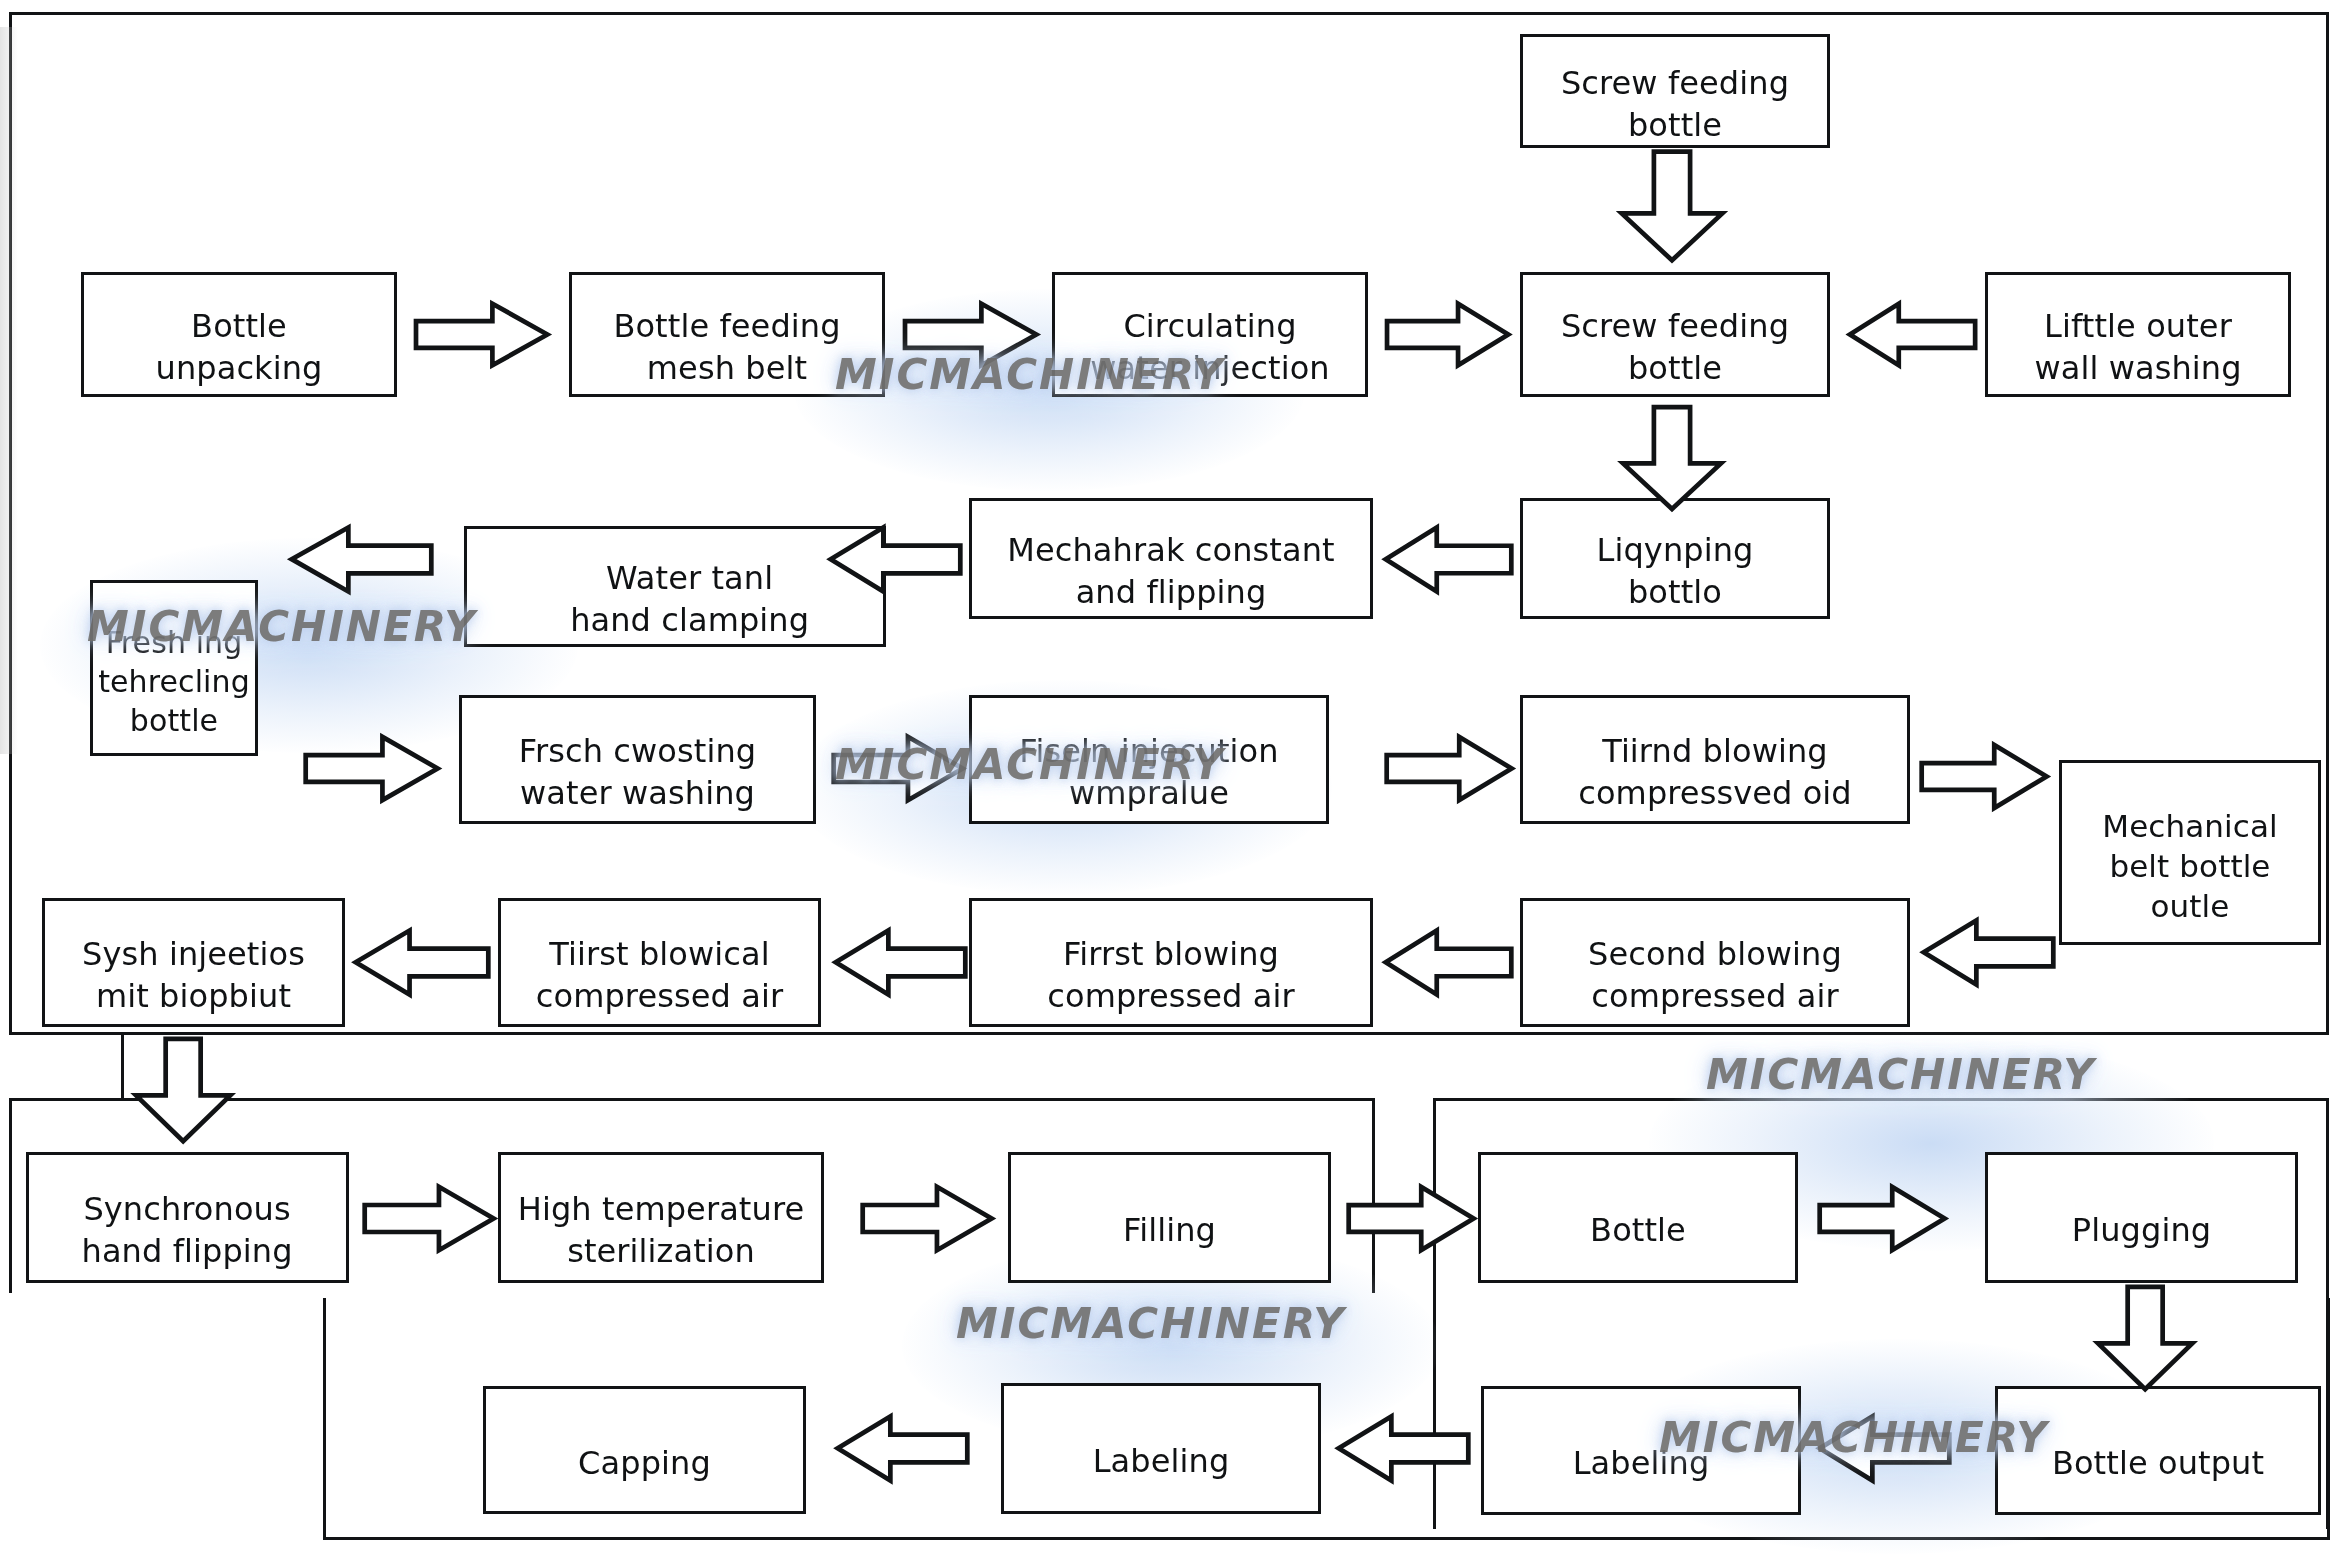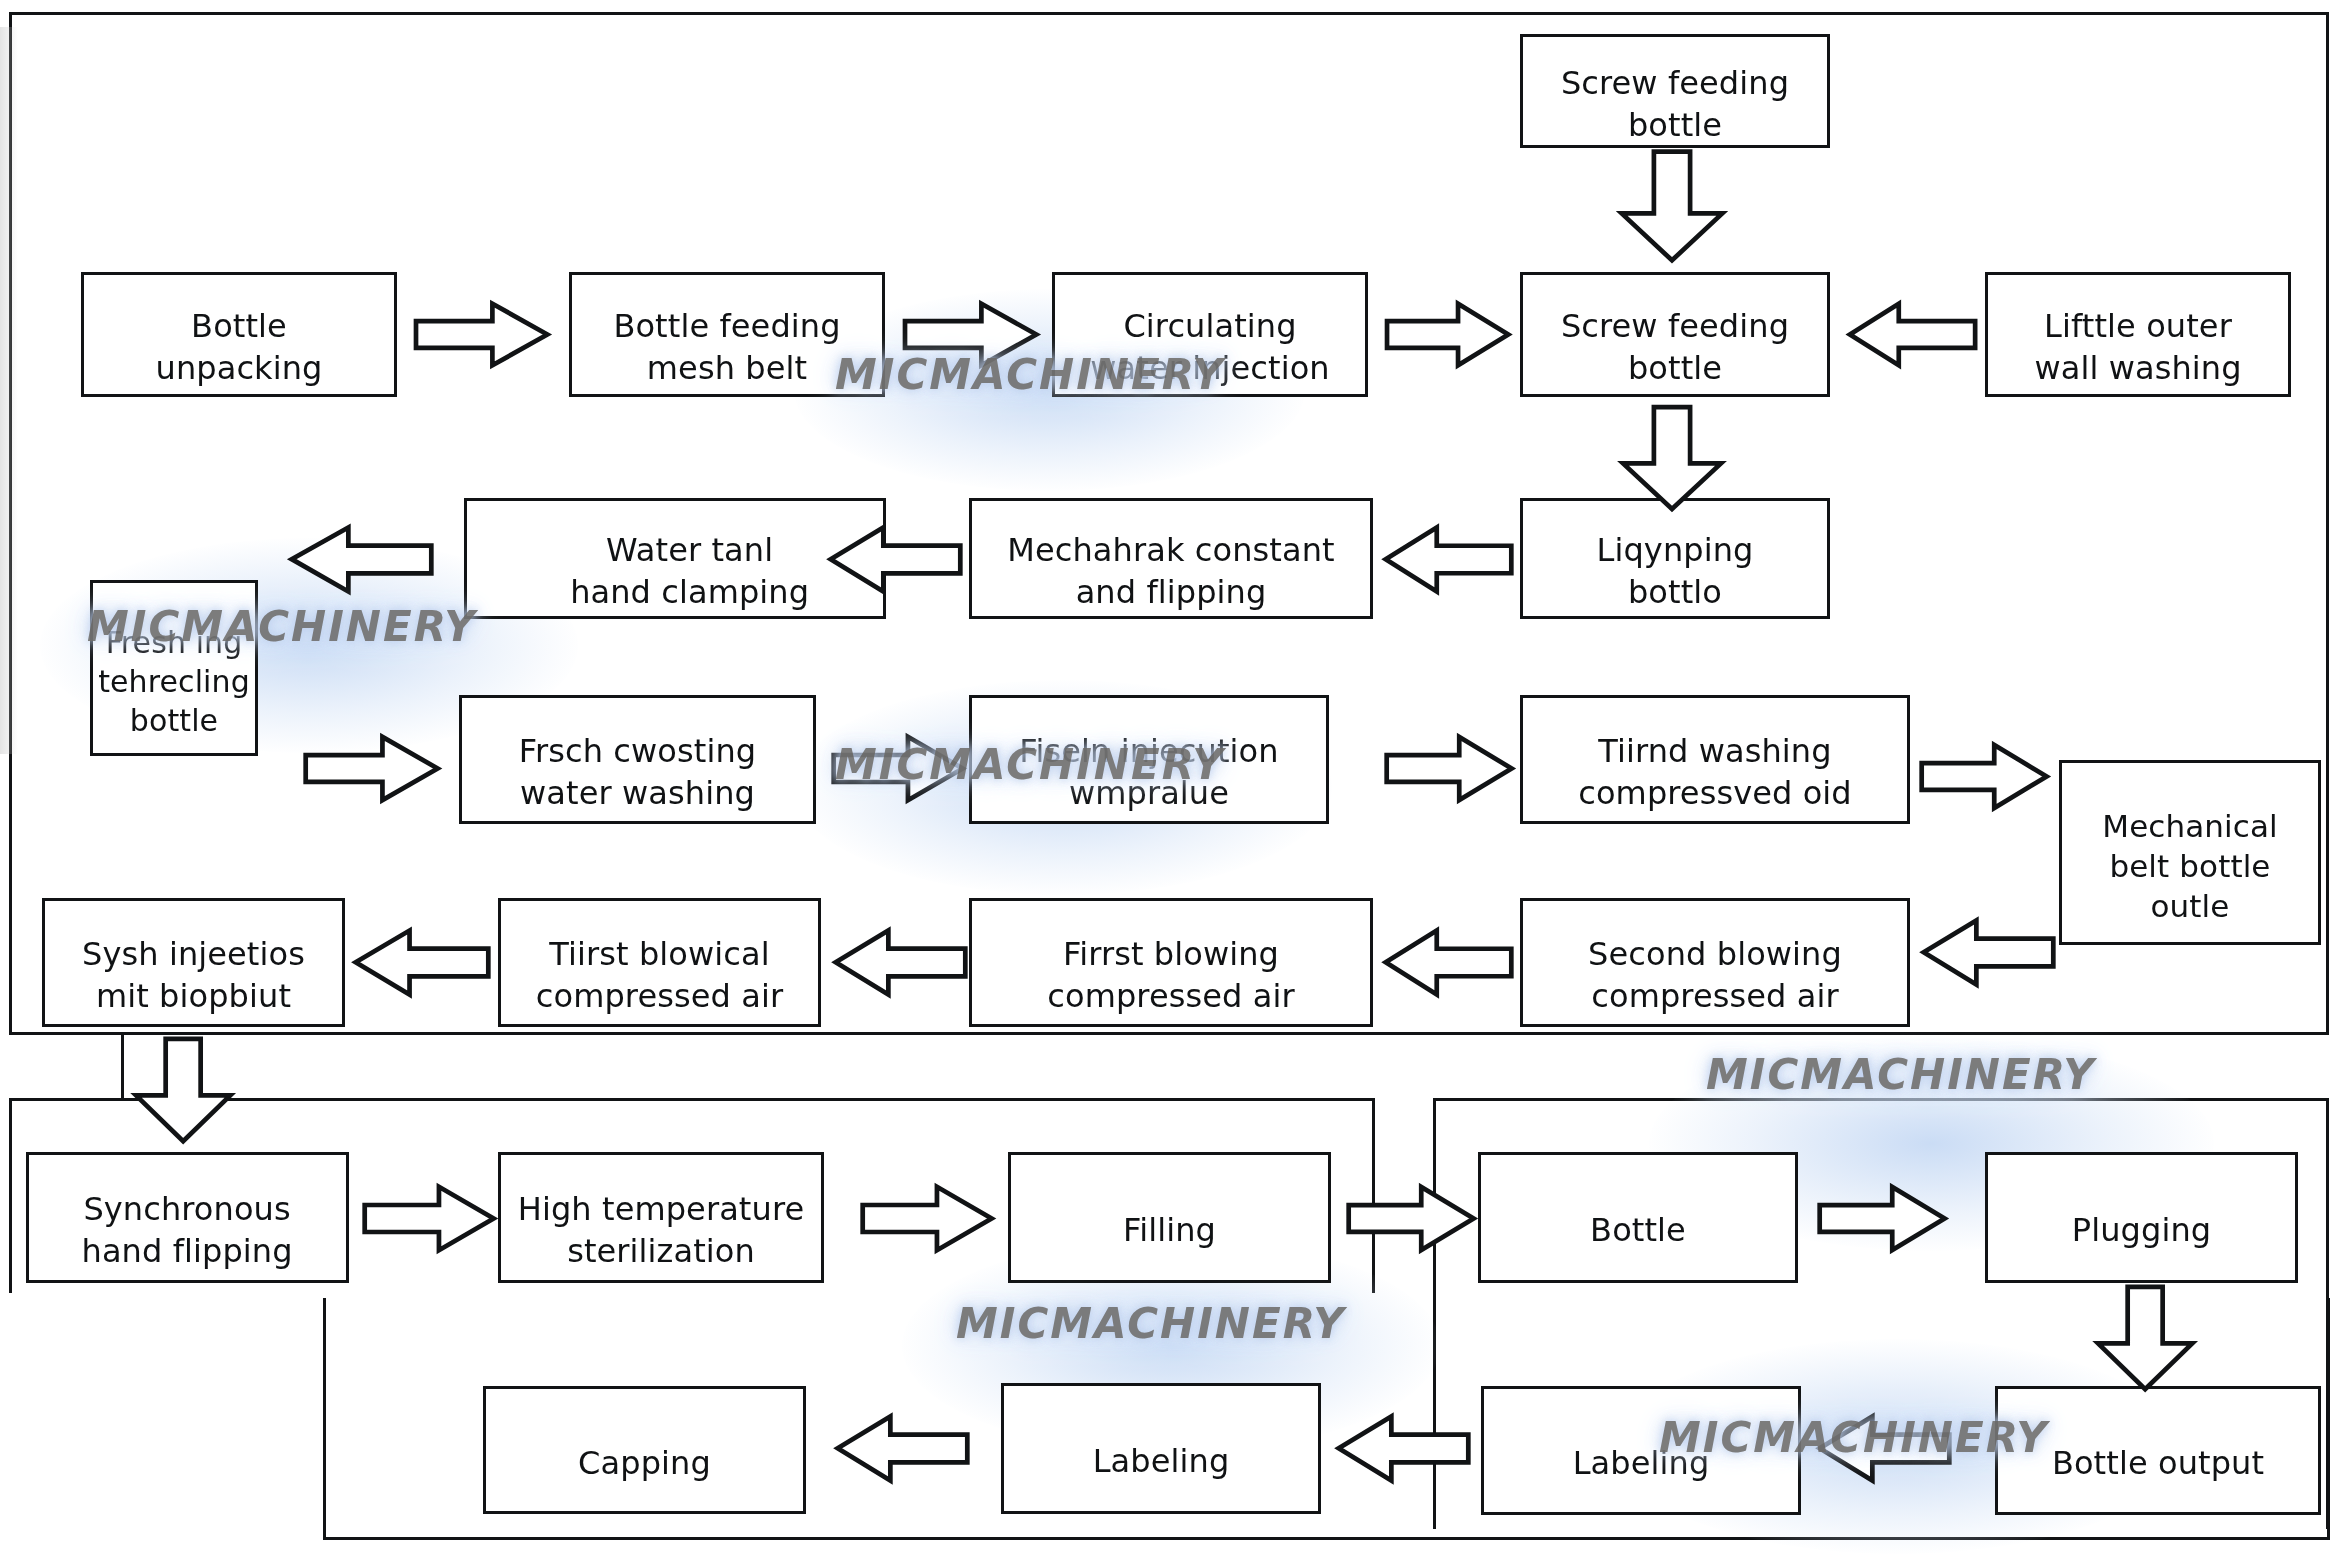--- a/index.html
+++ b/index.html
@@ -186,21 +186,21 @@
       <polygon points="58,4 112,4 112,88 158,88 85,156 12,88 58,88"></polygon>
     </svg>
   </div>
 
   <div class="arrow" style="left:289px; top:524px; width:145px; height:71px;">
     <svg width="145" height="71" viewBox="0 0 215 105">
       <polygon points="211,32 88,32 88,5 4,52 88,100 88,73 211,73"></polygon>
     </svg>
   </div>
 
-  <div class="node" style="left:464px; top:498px; width:422px; height:121px;padding-left:36px;">
+  <div class="node" style="left:464px; top:526px; width:422px; height:121px;padding-left:36px;">
     <span>Water tanl
 hand clamping</span>
   </div>
 
   <div class="arrow" style="left:828px; top:524px; width:135px; height:71px;">
     <svg width="135" height="71" viewBox="0 0 200 105">
       <polygon points="196,32 82,32 82,5 4,52 82,100 82,73 196,73"></polygon>
     </svg>
   </div>
 
@@ -248,21 +248,21 @@
 wmpralue</span>
   </div>
 
   <div class="arrow" style="left:1384px; top:734px; width:131px; height:69px;">
     <svg width="131" height="69" viewBox="0 0 195 102">
       <polygon points="4,31 112,31 112,4 190,51 112,98 112,71 4,71"></polygon>
     </svg>
   </div>
 
   <div class="node" style="left:1520px; top:695px; width:390px; height:129px;">
-    <span>Tiirnd washing
+    <span>Tiirnd blowing
 compressved oid</span>
   </div>
 
   <div class="arrow" style="left:1919px; top:742px; width:131px; height:69px;">
     <svg width="131" height="69" viewBox="0 0 195 102">
       <polygon points="4,31 112,31 112,4 190,51 112,98 112,71 4,71"></polygon>
     </svg>
   </div>
 
   <div class="node" style="left:42px; top:898px; width:303px; height:129px;">

